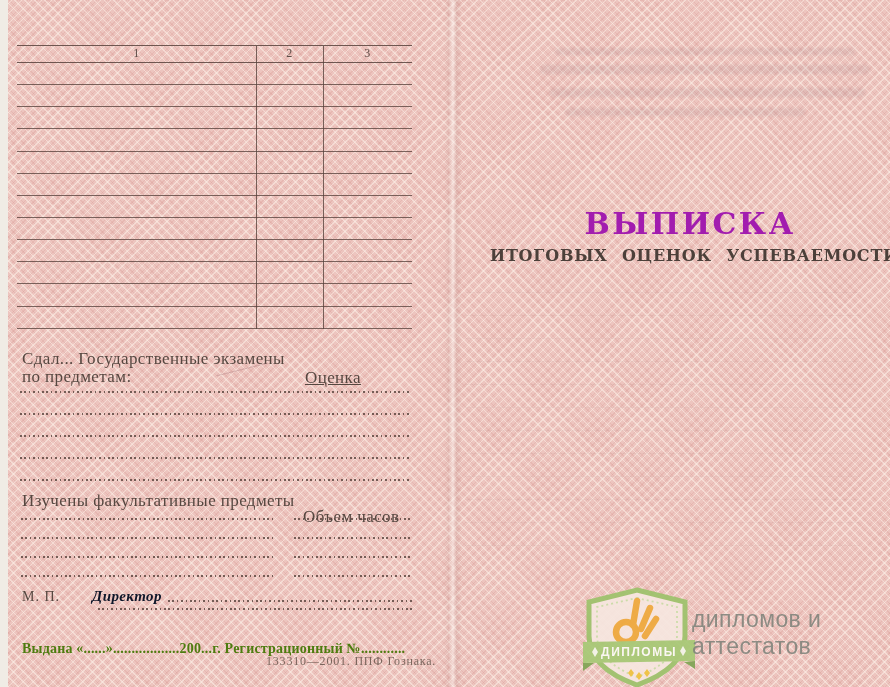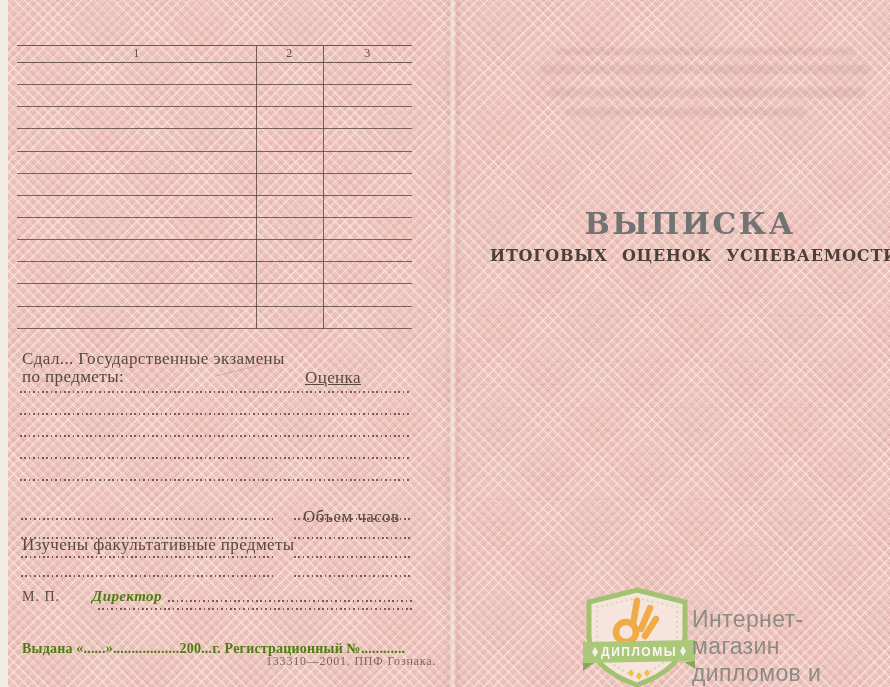--- a/index.html
+++ b/index.html
@@ -35,30 +35,30 @@
   .vline{position:absolute;top:0;bottom:0;width:1px;background:rgba(88,66,60,.8);}
   .v1{left:239px;} .v2{left:306px;}
   
   .ink{color:#564740;}
   .t15{font-size:17px;letter-spacing:.4px;line-height:18px;}
   .dotline{height:2px;background-image:repeating-linear-gradient(90deg, rgba(95,73,66,.85) 0 1.6px, transparent 1.6px 4.4px);}
   .exam-dots .dotline{margin-bottom:20px;}
   .fac-row{display:flex;margin-bottom:17px;}
   .fac-row .seg-l{width:255px;} .fac-row .gap{width:18px;} .fac-row .seg-r{flex:1;}
   .sig-row{position:absolute;display:flex;width:320px;font-size:15px;}
-  .sig-row .lbl{font-style:italic;font-weight:600;color:#4d7c0f;letter-spacing:.4px;white-space:nowrap;}
+  .sig-row .lbl{font-style:italic;font-weight:600;color:#0f172a;letter-spacing:.4px;white-space:nowrap;}
   .sig-row .leader{flex:1;height:2px;align-self:flex-end;margin:0 0 3px 6px;
     background-image:repeating-linear-gradient(90deg, rgba(95,73,66,.85) 0 1.6px, transparent 1.6px 4.4px);}
   .issued{position:absolute;left:22px;top:641px;font-size:14px;font-weight:600;
     letter-spacing:.2px;color:#4d7c0f;white-space:nowrap;}
   .print-code{position:absolute;left:266px;top:654px;font-size:12px;letter-spacing:.8px;color:#7a655c;}
   
   .title-block{position:absolute;left:490px;top:206px;width:400px;text-align:center;}
   .title-main{font-family:"DejaVu Serif", serif;font-weight:bold;font-size:30px;
-    letter-spacing:2.5px;color:#737373;}
+    letter-spacing:2.5px;color:#a21caf;}
   .title-sub{font-family:"DejaVu Serif", serif;font-weight:bold;font-size:16px;
     letter-spacing:.8px;word-spacing:8px;color:#4c403a;margin-top:5px;white-space:nowrap;}
   
   .ghost{position:absolute;background:rgba(125,100,112,.11);border-radius:4px;filter:blur(1.5px);}
   .ghost-lines{position:absolute;left:465px;top:292px;width:395px;height:275px;
     background-image:repeating-linear-gradient(180deg, rgba(120,88,88,.055) 0 1px, transparent 1px 23px);}
   .crease{position:absolute;left:216px;top:369px;width:52px;height:1px;
     background:rgba(150,100,105,.3);transform:rotate(-14deg);}
   
   .wm-badge{position:absolute;left:580px;top:586px;width:118px;height:101px;opacity:.92;}
@@ -86,33 +86,33 @@
   <div class="t-row"></div>
   <div class="t-row"></div>
   <div class="t-row"></div>
   <div class="t-row"></div>
   <div class="t-row"></div>
   <div class="t-row"></div>
   <div class="t-row"></div>
 </div>
 
 <div class="ink t15" style="position:absolute;left:22px;top:350px;">Сдал... Государственные экзамены</div>
-<div class="ink t15" style="position:absolute;left:22px;top:368px;">по предметы:</div>
+<div class="ink t15" style="position:absolute;left:22px;top:368px;">по предметам:</div>
 <div class="ink t15" style="position:absolute;left:305px;top:369px;text-decoration:underline;">Оценка</div>
 <div class="crease"></div>
 
 <div class="exam-dots" style="position:absolute;left:20px;top:391px;width:392px;">
   <div class="dotline"></div>
   <div class="dotline"></div>
   <div class="dotline"></div>
   <div class="dotline"></div>
   <div class="dotline"></div>
 </div>
 
-<div class="ink t15" style="position:absolute;left:22px;top:492px;margin-top:44px;">Изучены факультативные предметы</div>
+<div class="ink t15" style="position:absolute;left:22px;top:492px;">Изучены факультативные предметы</div>
 <div class="ink t15" style="position:absolute;left:303px;top:492px;margin-top:16px;">Объем часов</div>
 
 <div style="position:absolute;left:21px;top:518px;width:391px;">
   <div class="fac-row">
     <div class="seg-l dotline"></div>
     <div class="gap"></div>
     <div class="seg-r dotline"></div>
   </div>
   <div class="fac-row">
     <div class="seg-l dotline"></div>
@@ -172,15 +172,14 @@
   <path d="M3 56 L115 54 L115 75 L3 77 Z" fill="#a6c975"></path>
   <polygon points="15,61 18,66 15,71 12,66" fill="#f3f5ea"></polygon>
   <polygon points="103,60 106,65 103,70 100,65" fill="#f3f5ea"></polygon>
   <text x="59" y="70" text-anchor="middle" font-family="Liberation Sans, sans-serif" font-size="12" font-weight="bold" fill="#fdfbf7" letter-spacing="1.5">ДИПЛОМЫ</text>
   <polygon points="51,83 54,87 51,91 48,87" fill="#f0c33f"></polygon>
   <polygon points="59,86 62,90 59,94 56,90" fill="#f0c33f"></polygon>
   <polygon points="67,83 70,87 67,91 64,87" fill="#f0c33f"></polygon>
 </svg>
 
 <div class="wm-text">
-  <div>Интернет-магазин</div>
   <div>дипломов и аттестатов</div>
 </div>
 
 </body></html>

